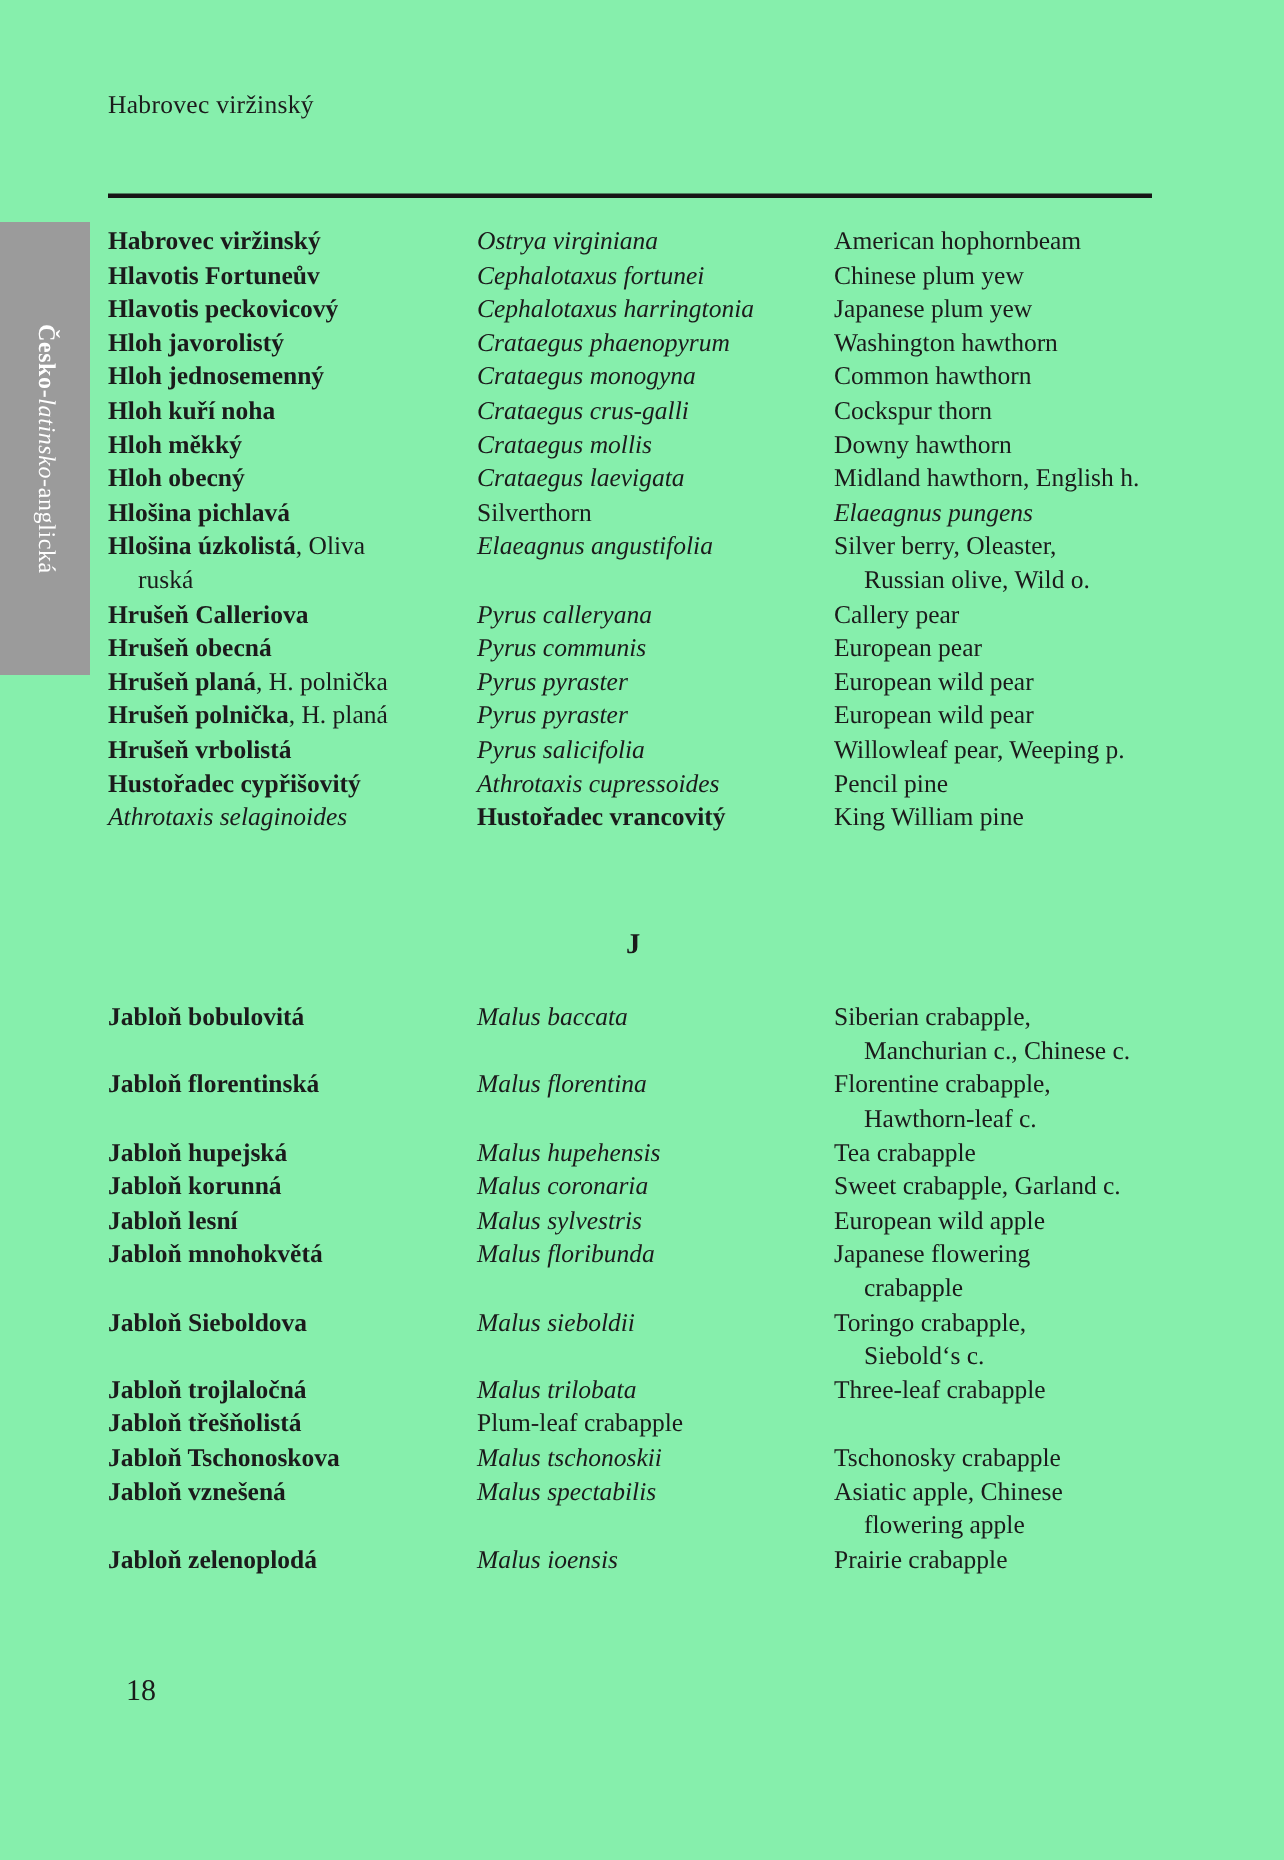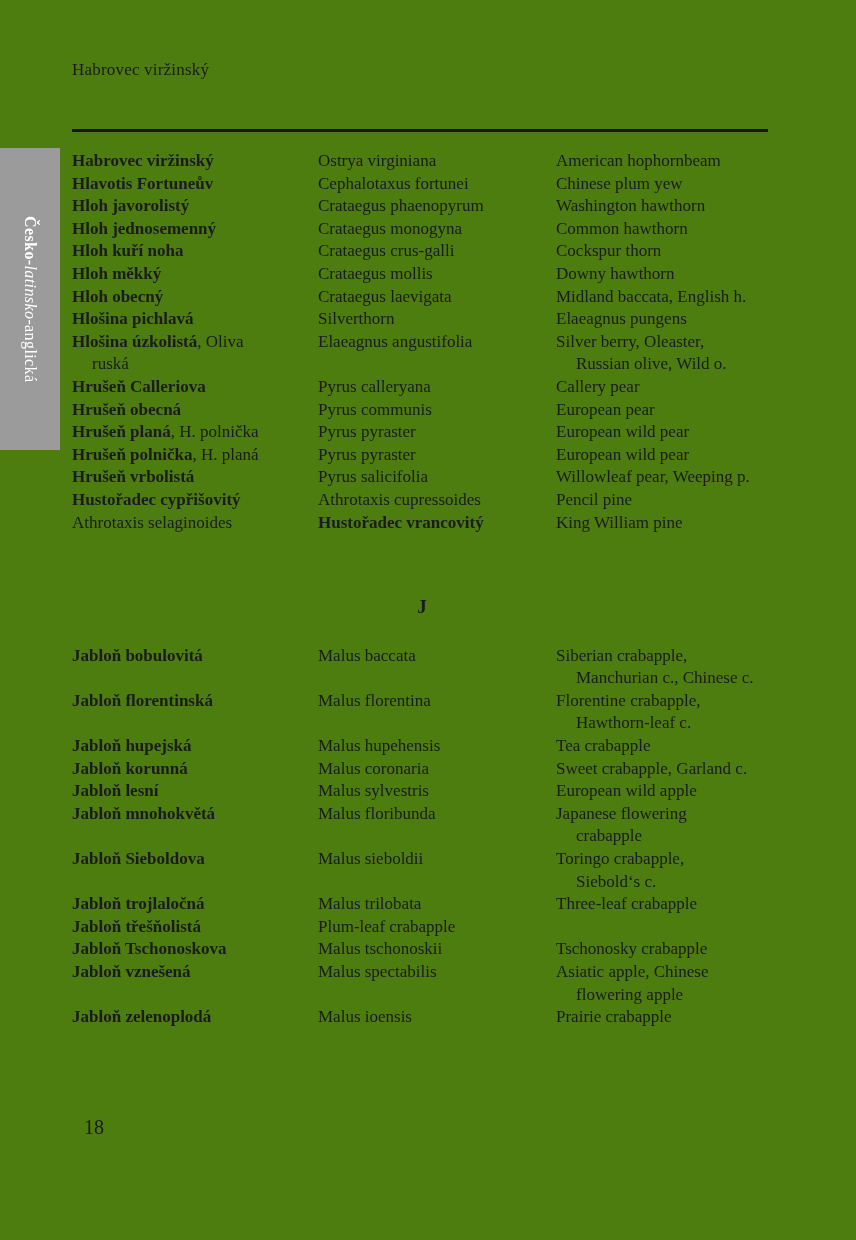--- a/index.html
+++ b/index.html
@@ -3,21 +3,21 @@
 <meta charset="utf-8">
 <style>
   html, body { margin: 0; padding: 0; }
   body {
     width: 856px; height: 1240px;
     background: #ffffff;
     font-family: "Liberation Serif", serif;
     color: #1b1b1b;
     -webkit-font-smoothing: antialiased;
   }
-  .page { position: relative; width: 856px; height: 1240px; overflow: hidden; background: #4d7c0f; }
+  .page { position: relative; width: 856px; height: 1240px; overflow: hidden; background: #86efac; }
 
   .running-header {
     position: absolute; left: 72px; top: 60px;
     font-size: 17px; letter-spacing: 0.2px;
   }
 
   .top-rule {
     position: absolute; left: 72px; top: 129px;
     width: 696px; height: 2.5px; background: #161616;
   }
@@ -56,21 +56,21 @@
     grid-template-columns: 246px 238px 1fr;
   }
   .cell {
     font-size: 17px;
     line-height: 22.6px;
     white-space: pre-line;
     padding-left: 20px;
     text-indent: -20px;
   }
   .cell.cz .cz-b { font-weight: bold; }
-  .cell.la { }
+  .cell.la { font-style: italic; }
 
   .page-number {
     position: absolute; left: 84px; top: 1116px;
     font-size: 20px;
   }
 </style>
 </head>
 <body>
 
 <div class="page">
@@ -91,20 +91,25 @@
     <div class="cell la">Ostrya virginiana</div>
     <div class="cell en">American hophornbeam</div>
   </div>
 
   <div class="row">
     <div class="cell cz"><span class="cz-b">Hlavotis Fortuneův</span><span class="cz-r"></span></div>
     <div class="cell la">Cephalotaxus fortunei</div>
     <div class="cell en">Chinese plum yew</div>
   </div>
 
+  <div class="row">
+    <div class="cell cz"><span class="cz-b">Hlavotis peckovicový</span><span class="cz-r"></span></div>
+    <div class="cell la">Cephalotaxus harringtonia</div>
+    <div class="cell en">Japanese plum yew</div>
+  </div>
 
   <div class="row">
     <div class="cell cz"><span class="cz-b">Hloh javorolistý</span><span class="cz-r"></span></div>
     <div class="cell la">Crataegus phaenopyrum</div>
     <div class="cell en">Washington hawthorn</div>
   </div>
 
   <div class="row">
     <div class="cell cz"><span class="cz-b">Hloh jednosemenný</span><span class="cz-r"></span></div>
     <div class="cell la">Crataegus monogyna</div>
@@ -119,21 +124,21 @@
 
   <div class="row">
     <div class="cell cz"><span class="cz-b">Hloh měkký</span><span class="cz-r"></span></div>
     <div class="cell la">Crataegus mollis</div>
     <div class="cell en">Downy hawthorn</div>
   </div>
 
   <div class="row">
     <div class="cell cz"><span class="cz-b">Hloh obecný</span><span class="cz-r"></span></div>
     <div class="cell la">Crataegus laevigata</div>
-    <div class="cell en">Midland baccata, English h.</div>
+    <div class="cell en">Midland hawthorn, English h.</div>
   </div>
 
   <div class="row">
     <div class="cell cz"><span class="cz-b">Hlošina pichlavá</span><span class="cz-r"></span></div>
     <div class="cell en">Silverthorn</div>
     <div class="cell la">Elaeagnus pungens</div>
   </div>
 
   <div class="row">
     <div class="cell cz"><span class="cz-b">Hlošina úzkolistá</span><span class="cz-r">, Oliva

